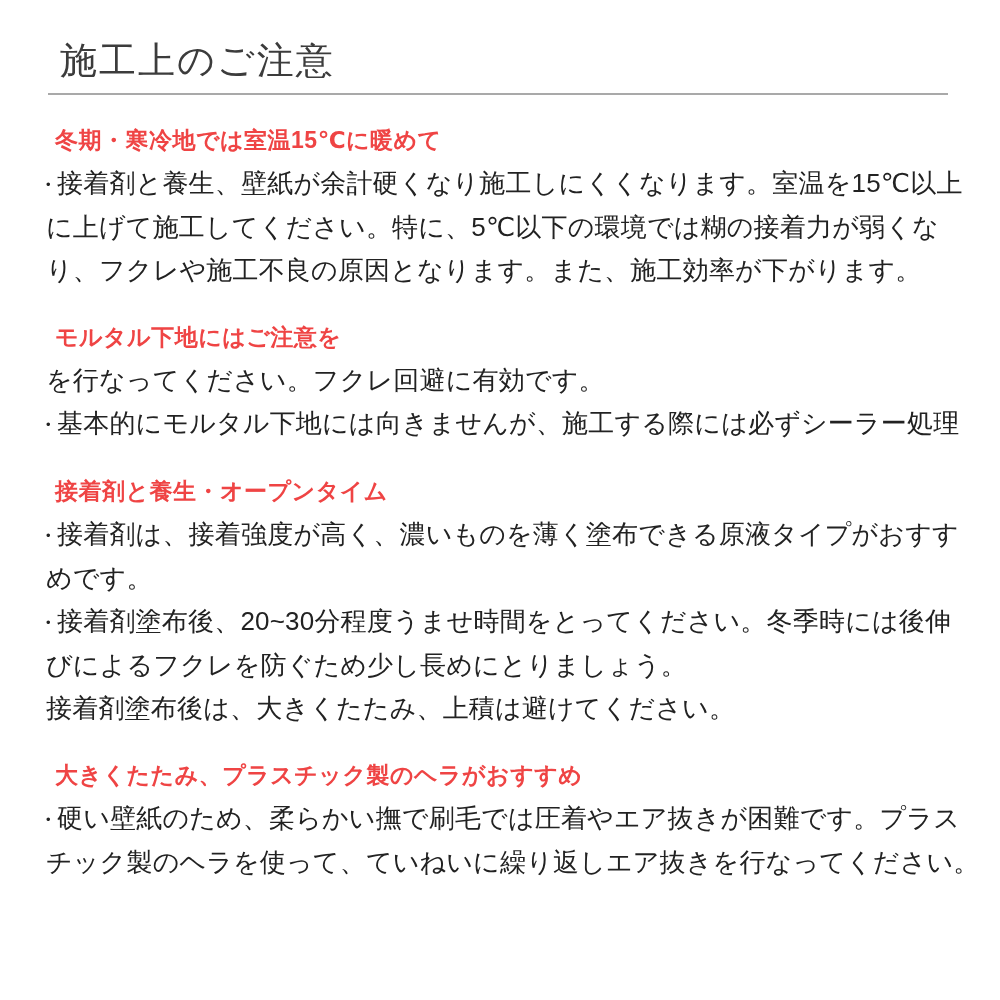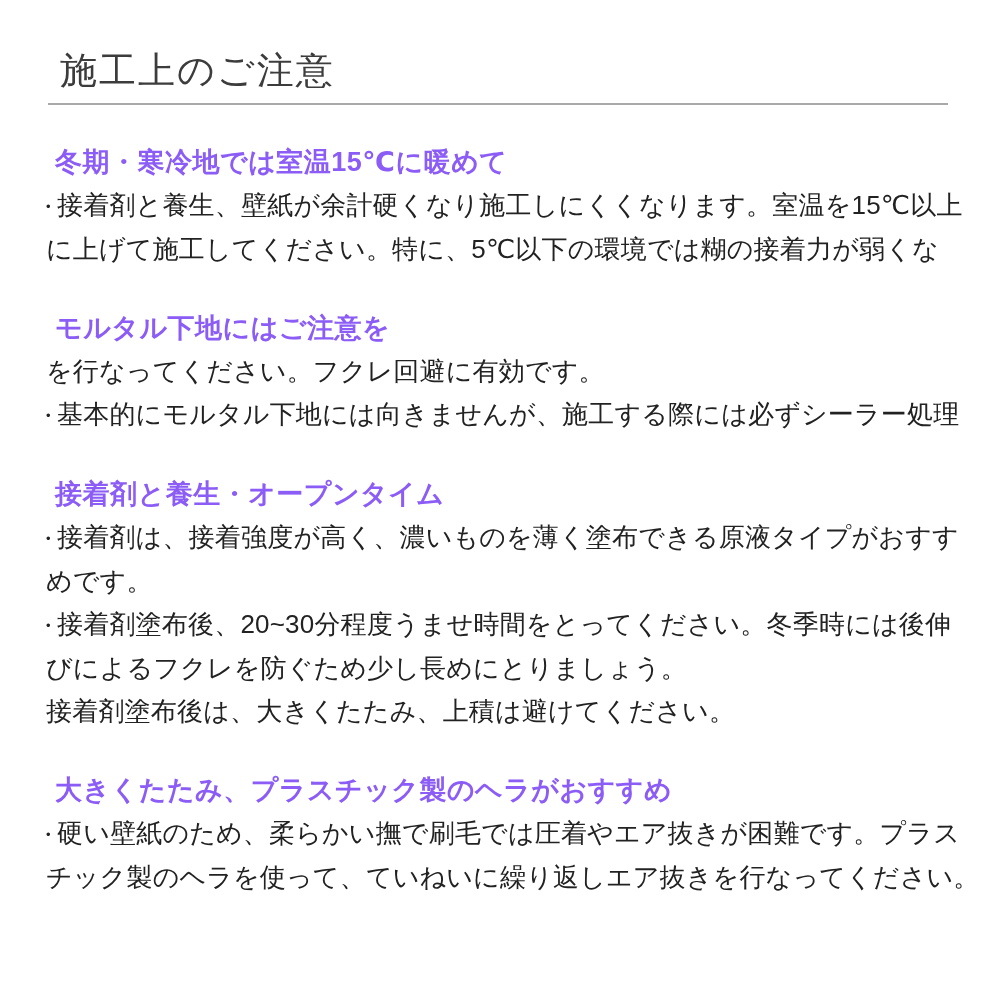--- a/index.html
+++ b/index.html
@@ -11,43 +11,43 @@
     width: 1000px;
     height: 1000px;
     overflow: hidden;
     font-family: "Liberation Sans", "DejaVu Sans", sans-serif;
     color: #222222;
   }
   .page {
     width: 1000px;
     height: 1000px;
     box-sizing: border-box;
-    padding-top: 48px;
+    padding-top: 38px;
   }
   .doc-title {
     margin: 0 0 0 60px;
     font-size: 37px;
     font-weight: 400;
     color: #3c3c3c;
     letter-spacing: 2px;
     line-height: 46px;
     white-space: nowrap;
   }
   .divider {
     border: none;
     height: 2px;
     background: #a9a9a9;
     width: 900px;
     margin: 9px 0 0 48px;
   }
   .section-heading {
-    margin: 36px 0 0 55px;
-    font-size: 27px;
+    margin: 24px 0 0 55px;
+    font-size: 23px;
     font-weight: 700;
-    color: #8b5cf6;
+    color: #ef4444;
     line-height: 43px;
     letter-spacing: 0.5px;
     white-space: nowrap;
   }
   .line {
     margin-left: 46px;
     font-size: 26px;
     line-height: 43px;
     letter-spacing: 0.2px;
     white-space: nowrap;
@@ -69,20 +69,21 @@
 
 <div class="page">
 
   <h1 class="doc-title">施工上のご注意</h1>
   <hr class="divider">
 
   <h2 class="section-heading">冬期・寒冷地では室温15℃に暖めて</h2>
   <div>
     <div class="line first"><span class="marker">・</span><span>接着剤と養生、壁紙が余計硬くなり施工しにくくなります。室温を15℃以上</span></div>
     <div class="line">に上げて施工してください。特に、5℃以下の環境では糊の接着力が弱くな</div>
+    <div class="line">り、フクレや施工不良の原因となります。また、施工効率が下がります。</div>
   </div>
 
   <h2 class="section-heading">モルタル下地にはご注意を</h2>
   <div>
     <div class="line">を行なってください。フクレ回避に有効です。</div>
     <div class="line first"><span class="marker">・</span><span>基本的にモルタル下地には向きませんが、施工する際には必ずシーラー処理</span></div>
   </div>
 
   <h2 class="section-heading">接着剤と養生・オープンタイム</h2>
   <div>

